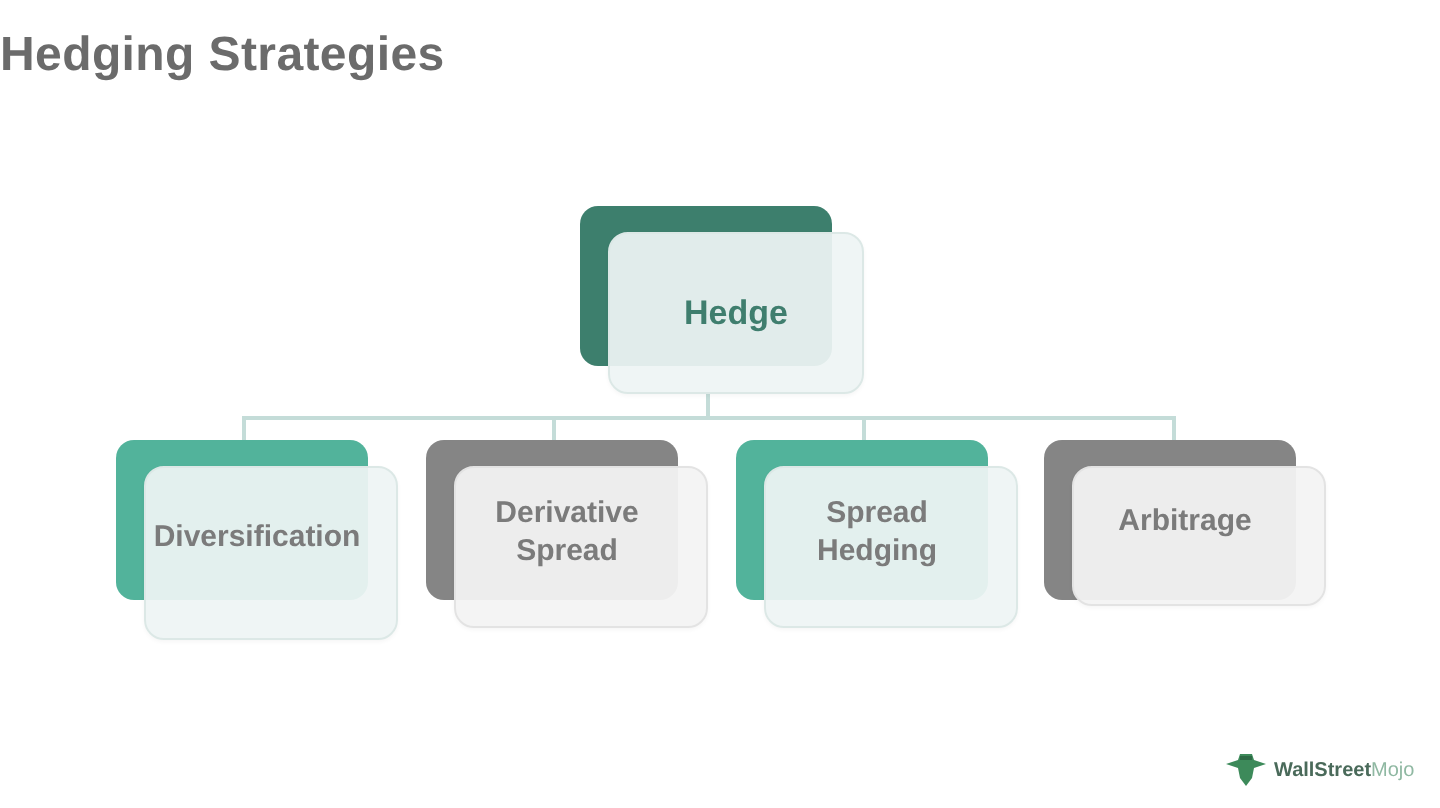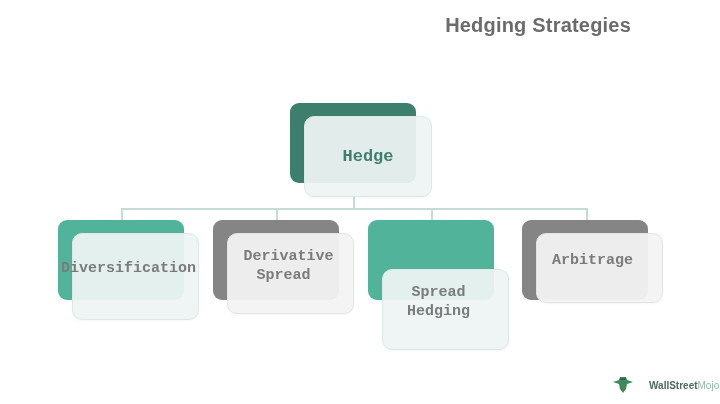--- a/index.html
+++ b/index.html
@@ -2,43 +2,43 @@
 <html><head>
 <meta charset="utf-8">
 <style>
   html, body { margin: 0; padding: 0; }
   body {
     width: 720px; height: 404px; position: relative; overflow: hidden;
     background: #ffffff;
     font-family: "Liberation Sans", "DejaVu Sans", sans-serif;
   }
   .title {
-    position: absolute; left: 0; top: 14px; width: 631px; text-align: right;
-    font-size: 20px; font-weight: bold; color: #6b6b6b; letter-spacing: 0.2px;
+    position: absolute; left: 0; top: 14px; width: 631px; text-align: left;
+    font-size: 24px; font-weight: bold; color: #6b6b6b; letter-spacing: 0.2px;
   }
   .back {
     position: absolute; border-radius: 9px;
   }
   .front {
     position: absolute; border-radius: 10px;
     background: rgba(238,244,244,0.93);
     border: 1.5px solid #dce8e6;
     box-shadow: 0 1px 2px rgba(0,0,0,0.04);
     display: flex; align-items: center; justify-content: center;
     text-align: center; box-sizing: border-box;
   }
   .front.gray { background: rgba(243,243,243,0.94); border-color: #e3e3e3; }
   .node-label {
     font-weight: bold; font-size: 15px; color: #7b7b7b; line-height: 19px;
-    padding-right: 14px; padding-bottom: 16px; font-family: Liberation Mono, monospace;
+    padding-right: 14px; padding-bottom: 16px;
   }
   .root-label { font-size: 17px; color: #3f7e6e; }
   .line { position: absolute; background: #c4dcd8; }
   .logo {
-    position: absolute; left: 612px; top: 376px; display: flex; align-items: center; gap: 15px;
+    position: absolute; left: 612px; top: 376px; display: flex; align-items: center; gap: 3px;
   }
   .logo-text { font-size: 10px; font-weight: bold; color: #4a6a5a; }
   .logo-text .mojo { color: #8fb8a2; font-weight: normal; }
 </style>
 </head>
 <body>
 
 <div class="title">Hedging Strategies</div>
 
 <div class="line" style="left:353px; top:196px; width:1.5px; height:13px;"></div>
@@ -64,21 +64,21 @@
 
 <div>
   <div class="back" style="left:213px; top:220px; width:126px; height:80px; background:#858585;"></div>
   <div class="front gray" style="left:227px; top:233px; width:127px; height:81px;">
     <span class="node-label" style="width:80px;">Derivative Spread</span>
   </div>
 </div>
 
 <div>
   <div class="back" style="left:368px; top:220px; width:126px; height:80px; background:#52b39b;"></div>
-  <div class="front" style="left:382px; top:233px; width:127px; height:81px;margin-top:36px;">
+  <div class="front" style="left:382px; top:233px; width:127px; height:81px;">
     <span class="node-label" style="width:70px;">Spread Hedging</span>
   </div>
 </div>
 
 <div>
   <div class="back" style="left:522px; top:220px; width:126px; height:80px; background:#858585;"></div>
   <div class="front gray" style="left:536px; top:233px; width:127px; height:70px;">
     <span class="node-label">Arbitrage</span>
   </div>
 </div>

